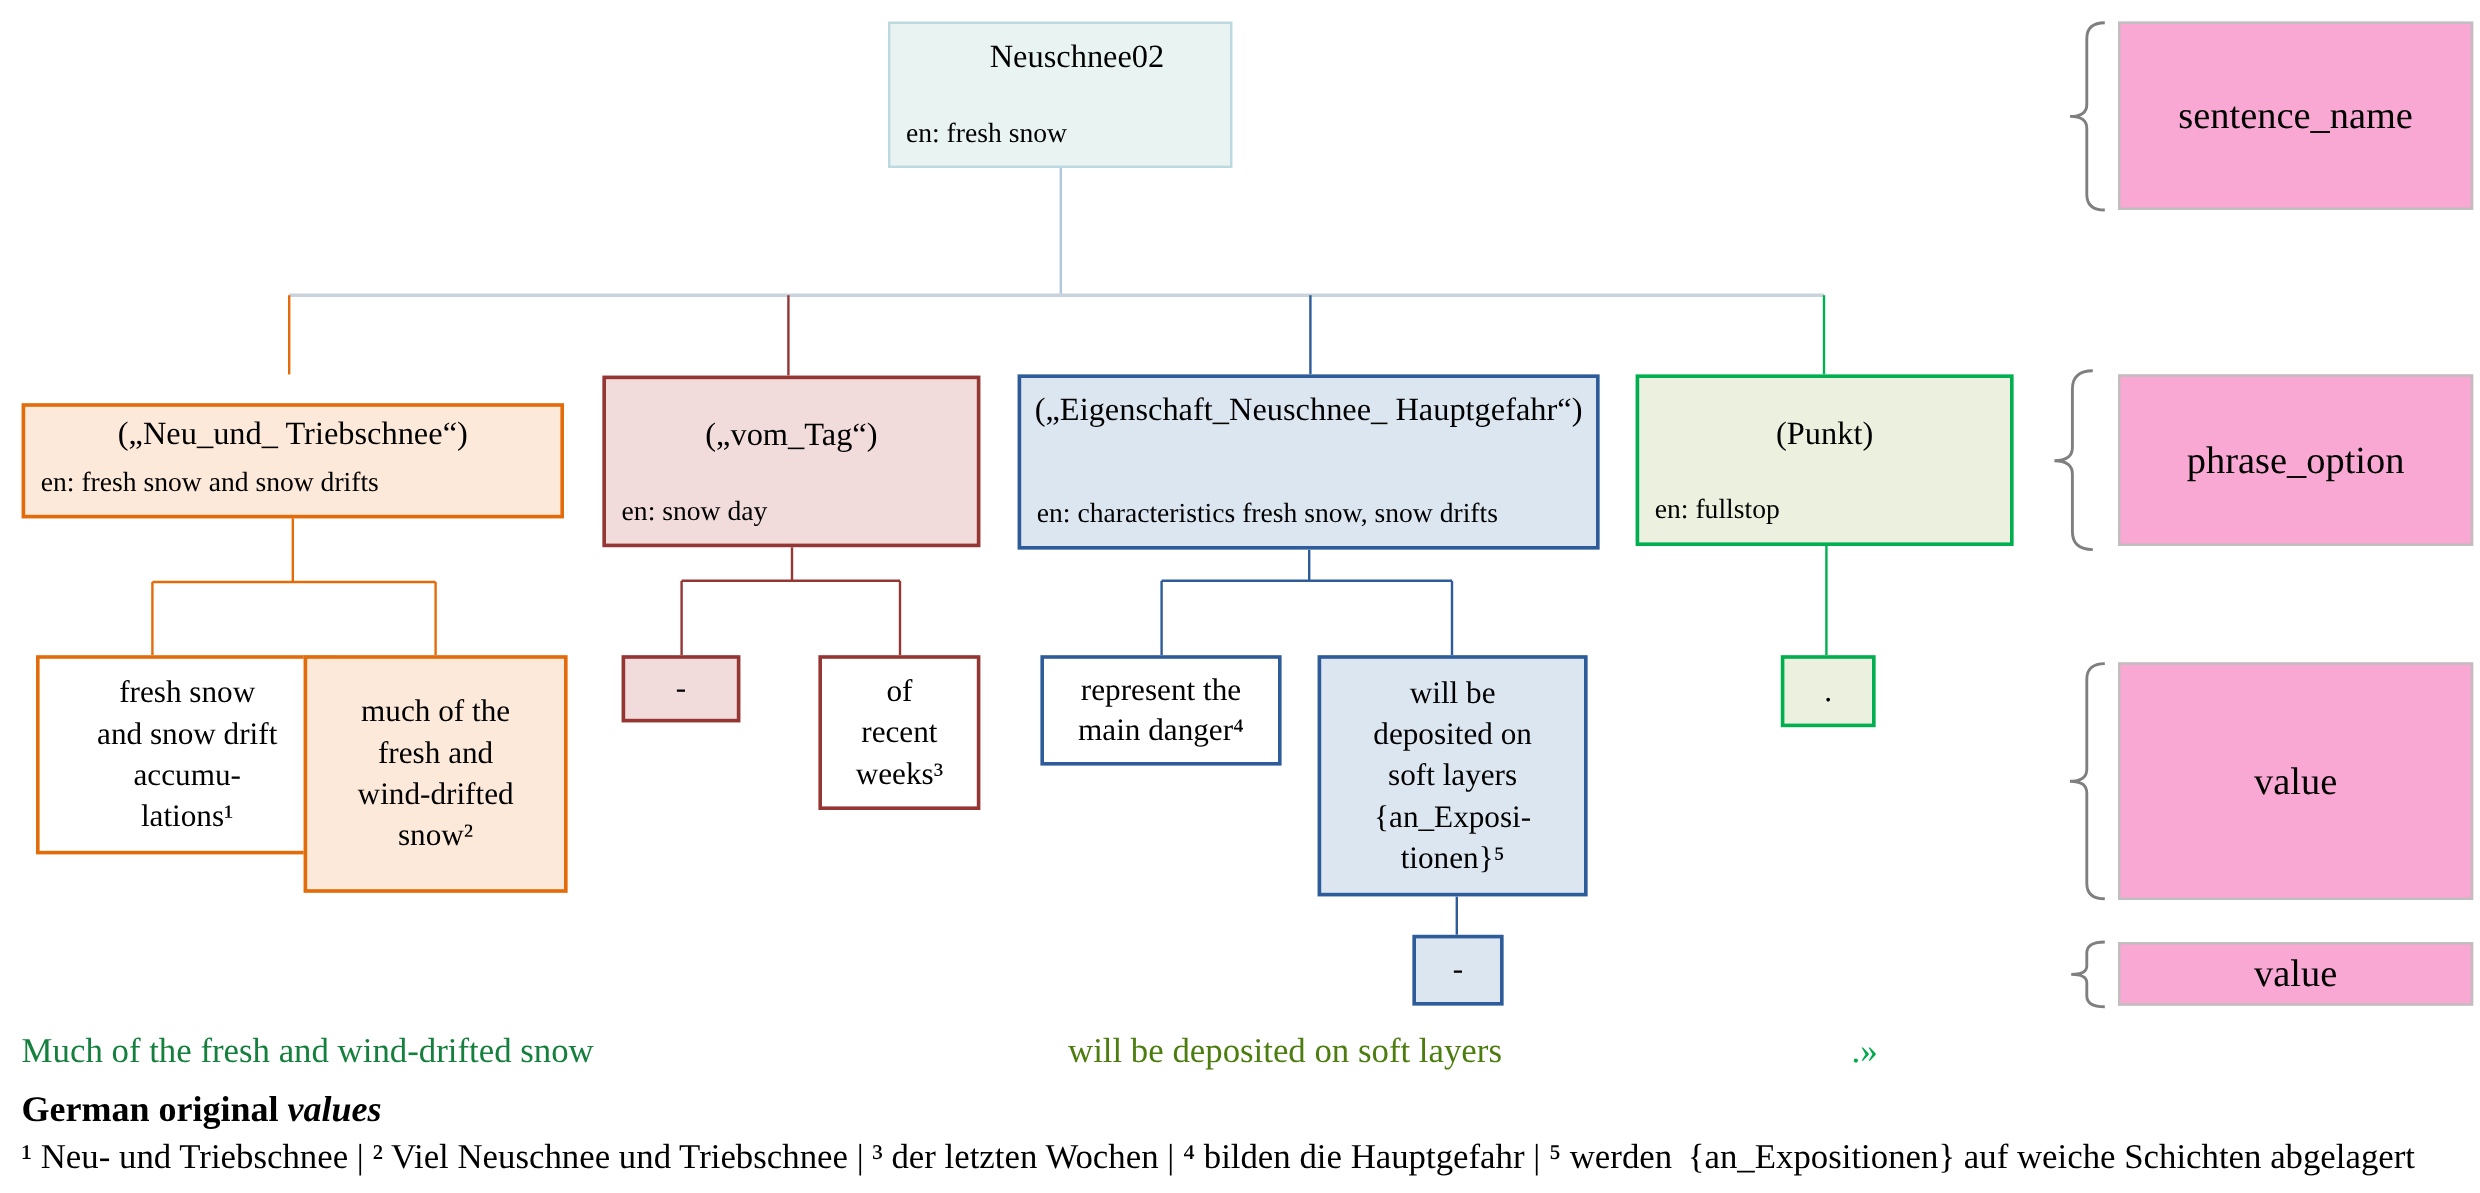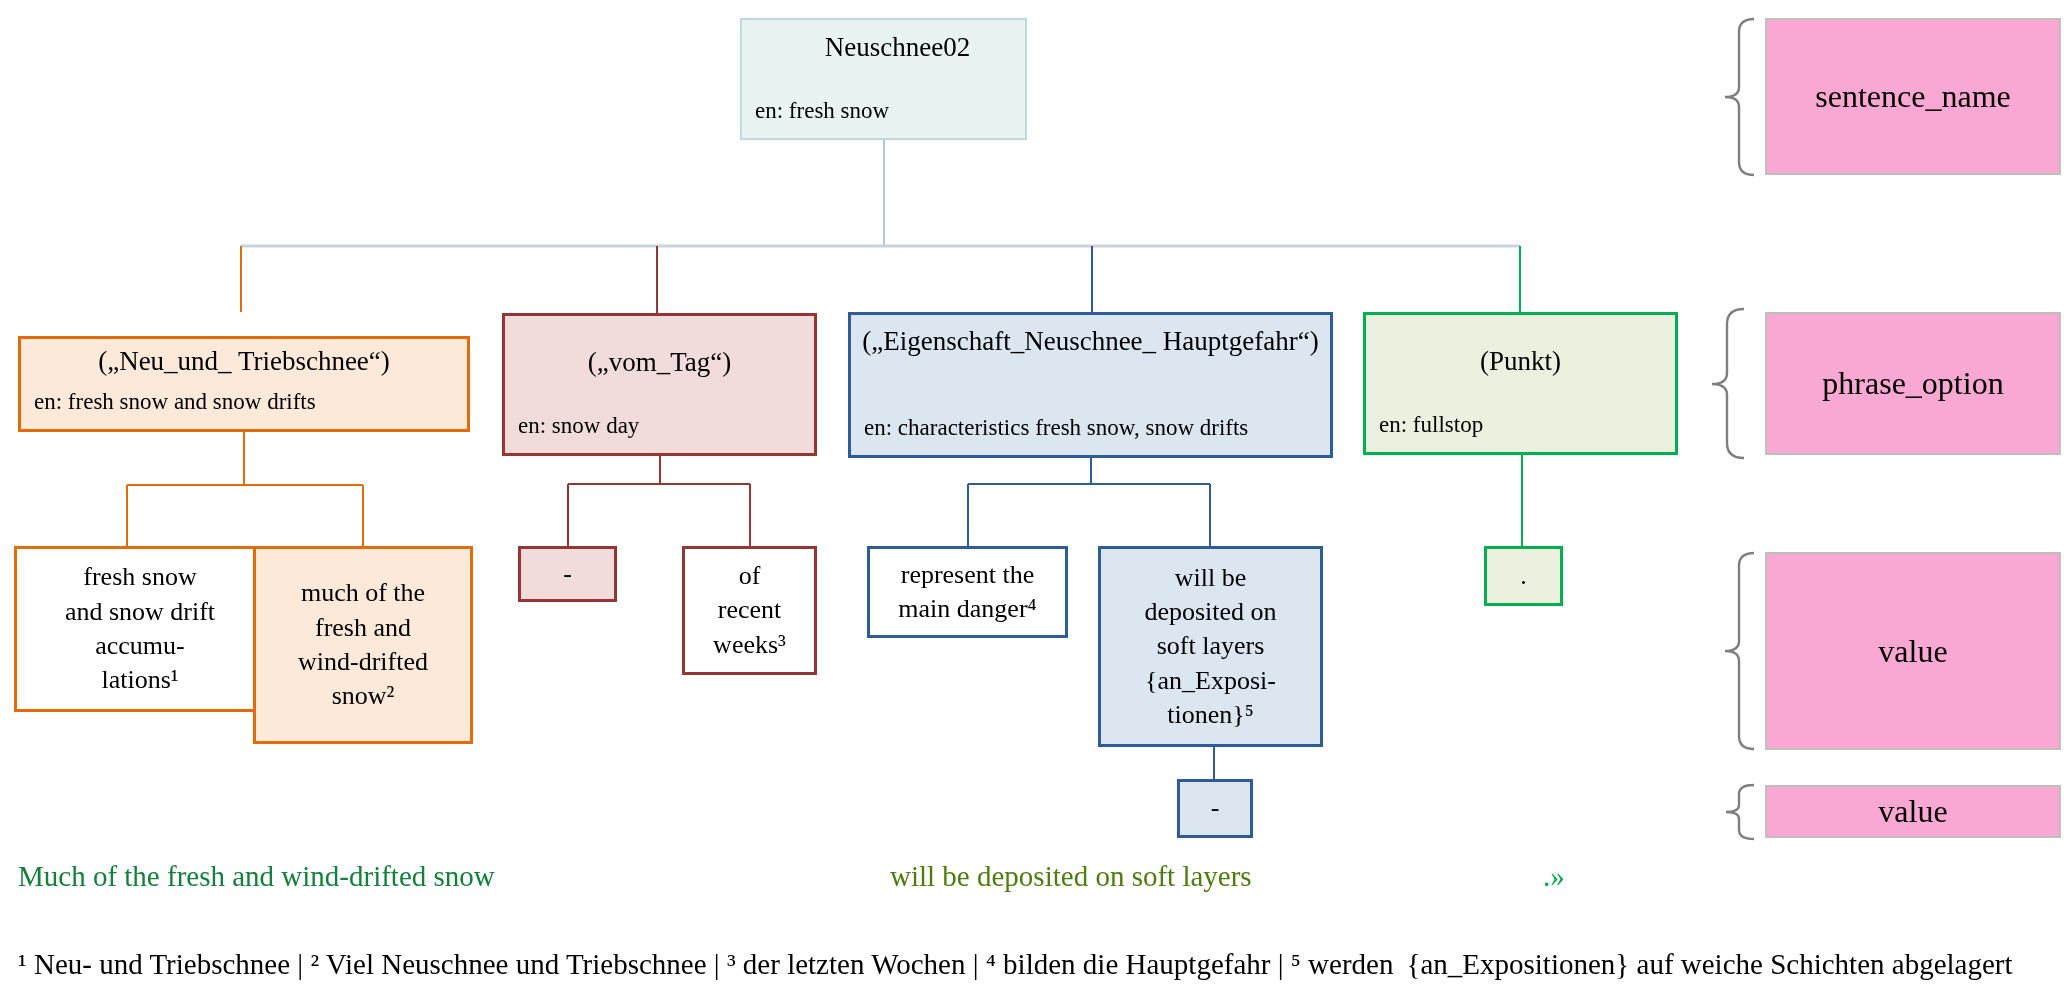--- a/index.html
+++ b/index.html
@@ -28,21 +28,21 @@
 
   .po-orange{left:18px;top:312px;width:452px;height:96px;background:#fde9d9;border:3px solid #e36c0a;margin-top:24px;}
   .po-red{left:502px;top:313px;width:315px;height:143px;background:#f1dcdb;border:3px solid #943634;}
   .po-blue{left:848px;top:312px;width:485px;height:146px;background:#dce6f1;border:3px solid #2e5b9a;}
   .po-green{left:1363px;top:312px;width:315px;height:143px;background:#ebf1de;border:3px solid #00b050;}
 
   .val{
     display:flex;align-items:center;justify-content:center;
     text-align:center;font-size:26px;line-height:1.32;
   }
-  .v-o1{left:14px;top:546px;width:252px;height:166px;background:#ffffff;border:3px solid #e36c0a;align-items:center;}
+  .v-o1{left:30px;top:546px;width:252px;height:166px;background:#ffffff;border:3px solid #e36c0a;align-items:center;}
   .v-o2{left:253px;top:546px;width:220px;height:198px;background:#fde9d9;border:3px solid #e36c0a;}
   .v-r1{left:518px;top:546px;width:99px;height:56px;background:#f1dcdb;border:3px solid #943634;}
   .v-r2{left:682px;top:546px;width:135px;height:129px;background:#ffffff;border:3px solid #943634;}
   .v-b1{left:867px;top:546px;width:201px;height:92px;background:#ffffff;border:3px solid #2e5b9a;}
   .v-b2{left:1098px;top:546px;width:225px;height:201px;background:#dce6f1;border:3px solid #2e5b9a;}
   .v-b3{left:1177px;top:779px;width:76px;height:59px;background:#dce6f1;border:3px solid #2e5b9a;}
   .v-g1{left:1484px;top:546px;width:79px;height:60px;background:#ebf1de;border:3px solid #00b050;}
 
   
   .legend-box{
@@ -169,15 +169,18 @@
     <span>value</span>
   </div>
   <div class="abs legend-box lg-4">
     <span>value</span>
   </div>
 
   <div class="abs frag frag-orange">Much of the fresh and wind-drifted snow</div>
   <div class="abs frag frag-blue">will be deposited on soft layers</div>
   <div class="abs frag frag-green">.»</div>
 
+  <div class="abs g-heading">
+    <span>German original </span><span class="it">values</span>
+  </div>
   <div class="abs g-footnotes">¹ Neu- und Triebschnee | ² Viel Neuschnee und Triebschnee | ³ der letzten Wochen | ⁴ bilden die Hauptgefahr | ⁵ werden  {an_Expositionen} auf weiche Schichten abgelagert</div>
 
 </div>
 
 </body></html>

